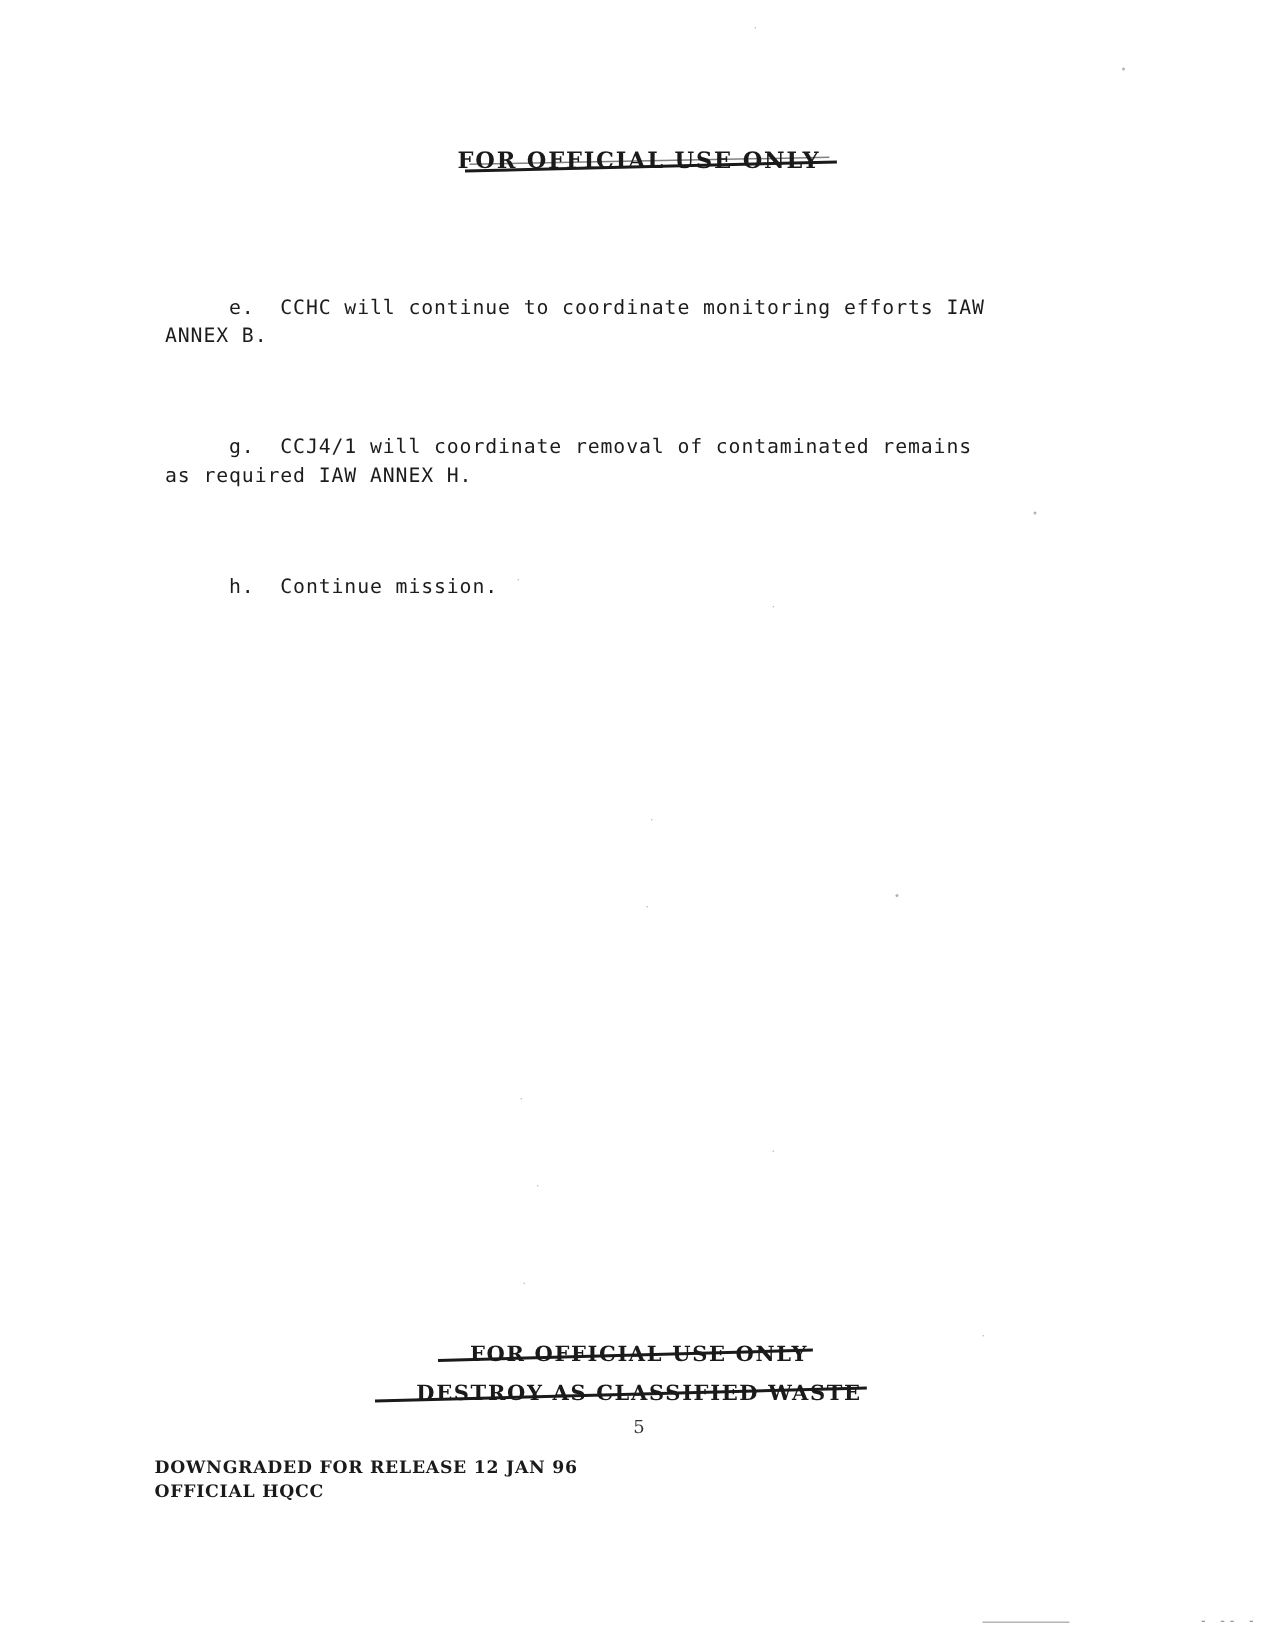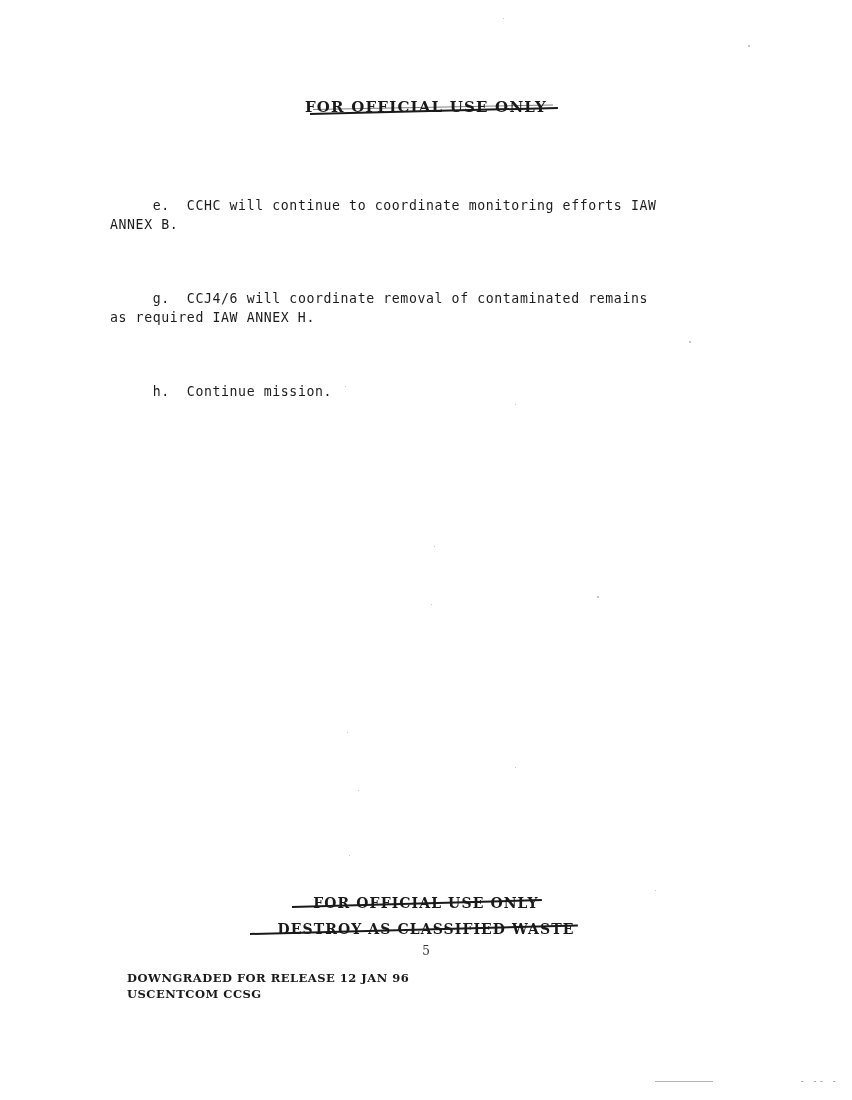--- a/index.html
+++ b/index.html
@@ -96,21 +96,21 @@
     position: absolute;
     left: 103px;
     top: 970px;
     font-family: "DejaVu Serif", "Liberation Serif", serif;
     font-size: 11.5px;
     font-weight: bold;
     letter-spacing: 0.5px;
     line-height: 16px;
     color: #1a1a1a;
   }
-  .downgrade-block div { white-space: pre; margin-left: 24px; }
+  .downgrade-block div { white-space: pre; }
   .bottom-mark {
     position: absolute;
     bottom: 14px;
     right: 14px;
     font-size: 9px;
     color: #8a8a8a;
     letter-spacing: 1px;
   }
   .bottom-dash {
     position: absolute;
@@ -142,38 +142,38 @@
 
   <div class="header-stamp">
     <span class="txt">FOR OFFICIAL USE ONLY</span>
   </div>
   <div class="strike" style="left:310px; top:113px; width:248px; transform: rotate(-1.4deg);"></div>
   <div class="strike" style="left:313px; top:109px; width:240px; height:1px; transform: rotate(-1.1deg); opacity:0.55;"></div>
 
   <div class="body-text">
     <p class="para">     e.  CCHC will continue to coordinate monitoring efforts IAW
 ANNEX B.</p>
-    <p class="para">     g.  CCJ4/6 will coordinate removal of contaminated remains
+    <p class="para">     g.  CCJ4/1 will coordinate removal of contaminated remains
 as required IAW ANNEX H.</p>
     <p class="para">     h.  Continue mission.</p>
   </div>
 
   <div class="footer-stamp" id="footer-line1">
     <span class="txt">FOR OFFICIAL USE ONLY</span>
   </div>
   <div class="strike" style="left:292px; top:906px; width:250px; transform: rotate(-1.6deg);"></div>
 
   <div class="footer-stamp" id="footer-line2">
     <span class="txt">DESTROY AS CLASSIFIED WASTE</span>
   </div>
   <div class="strike" style="left:250px; top:933px; width:328px; transform: rotate(-1.5deg);"></div>
 
   <div class="page-number">5</div>
 
   <div class="downgrade-block">
     <div>DOWNGRADED FOR RELEASE 12 JAN 96</div>
-    <div>USCENTCOM CCSG</div>
+    <div>OFFICIAL HQCC</div>
   </div>
 
   <div class="bottom-dash"></div>
   <div class="bottom-mark">- -- -</div>
 
 </div>
 
 </body></html>

